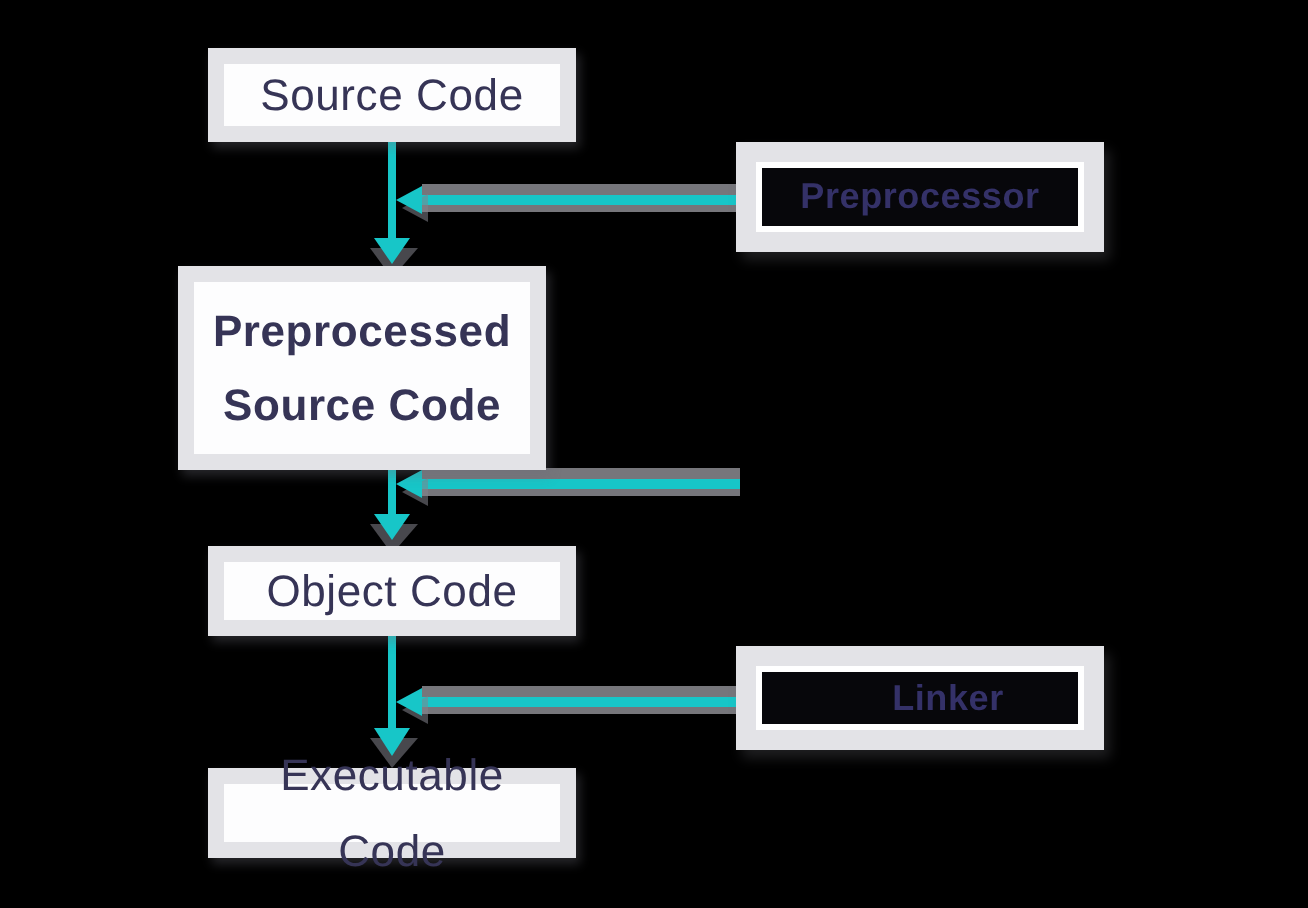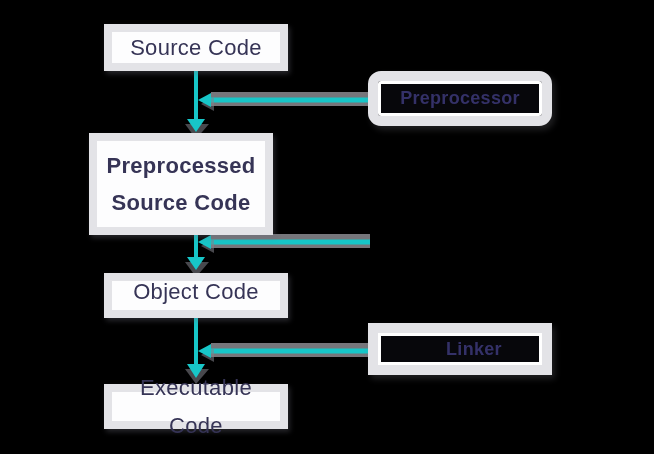--- a/index.html
+++ b/index.html
@@ -34,33 +34,33 @@
     color:var(--node-text);
     display:flex;align-items:center;justify-content:center;
     text-align:center;
     font-size:22px;font-weight:500;letter-spacing:.3px;
     line-height:1.7;
     box-shadow:2px 3px 5px rgba(110,110,120,.35);
   }
   .node.bold{font-weight:700;}
   .node-source{left:104px;top:24px;width:184px;height:47px;}
   .node-preprocessed{left:89px;top:133px;width:184px;height:102px;}
-  .node-object{left:104px;top:273px;width:184px;height:45px;align-items:flex-end;}
+  .node-object{left:104px;top:273px;width:184px;height:45px;}
   .node-executable{left:104px;top:384px;width:184px;height:45px;}
   .tool{
     position:absolute;
     border:10px solid var(--box-frame);
     background:var(--tool-fill);
     color:var(--tool-text);
     display:flex;align-items:center;justify-content:center;
     text-align:center;
     font-size:18px;font-weight:700;letter-spacing:.3px;
     box-shadow:inset 0 0 0 3px #ffffff,3px 4px 6px rgba(110,110,120,.28);
   }
-  .tool-preprocessor{left:368px;top:71px;width:184px;height:55px;border-radius:13px;}
+  .tool-preprocessor{left:368px;top:71px;width:184px;height:55px;}
   .tool-compiler{left:368px;top:215px;width:184px;height:57px;}
   .tool-linker{left:368px;top:323px;width:184px;height:52px;padding-left:28px;}
   .glow{stroke:var(--arrow-glow);stroke-width:14;opacity:.85;}
   .flow{stroke:var(--arrow);stroke-width:4;}
   .flow-h{stroke:var(--arrow);stroke-width:5;}
   .head{fill:var(--arrow);}
   .head-shadow{fill:#84848c;opacity:.55;}
 </style>
 </head>
 <body>

